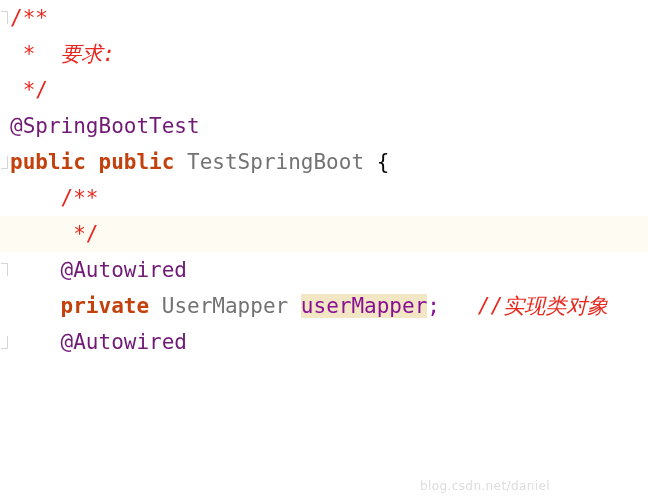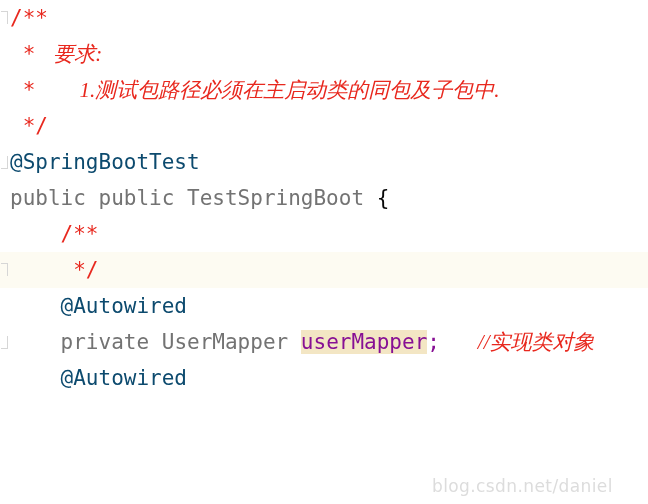--- a/index.html
+++ b/index.html
@@ -51,57 +51,56 @@
     height: 36px;
     line-height: 36px;
     white-space: pre;
     padding-left: 10px;
     box-sizing: border-box;
   }
   .line.caret {
     background: #FDFBF2;
   }
   
-  .cmt  { color: #E8281E; font-style: italic; font-family: Liberation Serif, serif; }
+  .cmt  { color: #E8281E; font-style: italic; }
   .cmt-punct { color: #E8281E; font-style: normal; }
-  .ann  { color: #0c4a6e; font-style: normal; }
-  .kw   { color: #737373; font-style: normal; }
+  .ann  { color: #701a75; font-style: normal; }
+  .kw   { color: #c2410c; font-style: normal; font-weight: bold; }
   .type { color: #737373; font-style: normal; }
   .ident{ color: #871094; font-style: normal; }
   .plain{ color: #080808; font-style: normal; }
   .hl-ident {
     color: #871094;
     background: #F3E6C4;
   }
   .watermark {
     position: absolute;
-    left: 432px;
+    left: 420px;
     top: 468px;
     z-index: 1;
     color: #D9D9D9;
     font-family: "DejaVu Sans", "Liberation Sans", sans-serif;
-    font-size: 17px;
+    font-size: 12px;
     line-height: 36px;
     white-space: pre;
     letter-spacing: 0.4px;
     opacity: 0.9;
     text-align: center;
   }
 </style>
 </head>
 <body>
 
 <div id="editor">
 
   <div class="watermark">blog.csdn.net/daniel</div>
 
   <div class="code-lines">
       <div class="line"><span class="cmt-punct">/**</span></div>
       <div class="line"><span class="plain"> </span><span class="cmt-punct">* </span><span class="cmt"> 要求:</span></div>
-      <div class="line"><span class="plain"> </span><span class="cmt-punct">* </span><span class="cmt">      1.测试包路径必须在主启动类的同包及子包中.</span></div>
       <div class="line"><span class="plain"> </span><span class="cmt-punct">*/</span></div>
       <div class="line"><span class="ann">@SpringBootTest</span></div>
       <div class="line"><span class="kw">public</span><span class="plain"> </span><span class="kw">public</span><span class="plain"> </span><span class="type">TestSpringBoot</span><span class="plain"> {</span></div>
       <div class="line"><span class="plain">    </span><span class="cmt-punct">/**</span></div>
       <div class="line caret"><span class="plain">     </span><span class="cmt-punct">*/</span></div>
       <div class="line"><span class="plain">    </span><span class="ann">@Autowired</span></div>
       <div class="line"><span class="plain">    </span><span class="kw">private</span><span class="plain"> </span><span class="type">UserMapper</span><span class="plain"> </span><span class="hl-ident">userMapper</span><span class="ident">;   </span><span class="cmt">//实现类对象</span></div>
       <div class="line"><span class="plain">    </span><span class="ann">@Autowired</span></div>
     </div>
 

